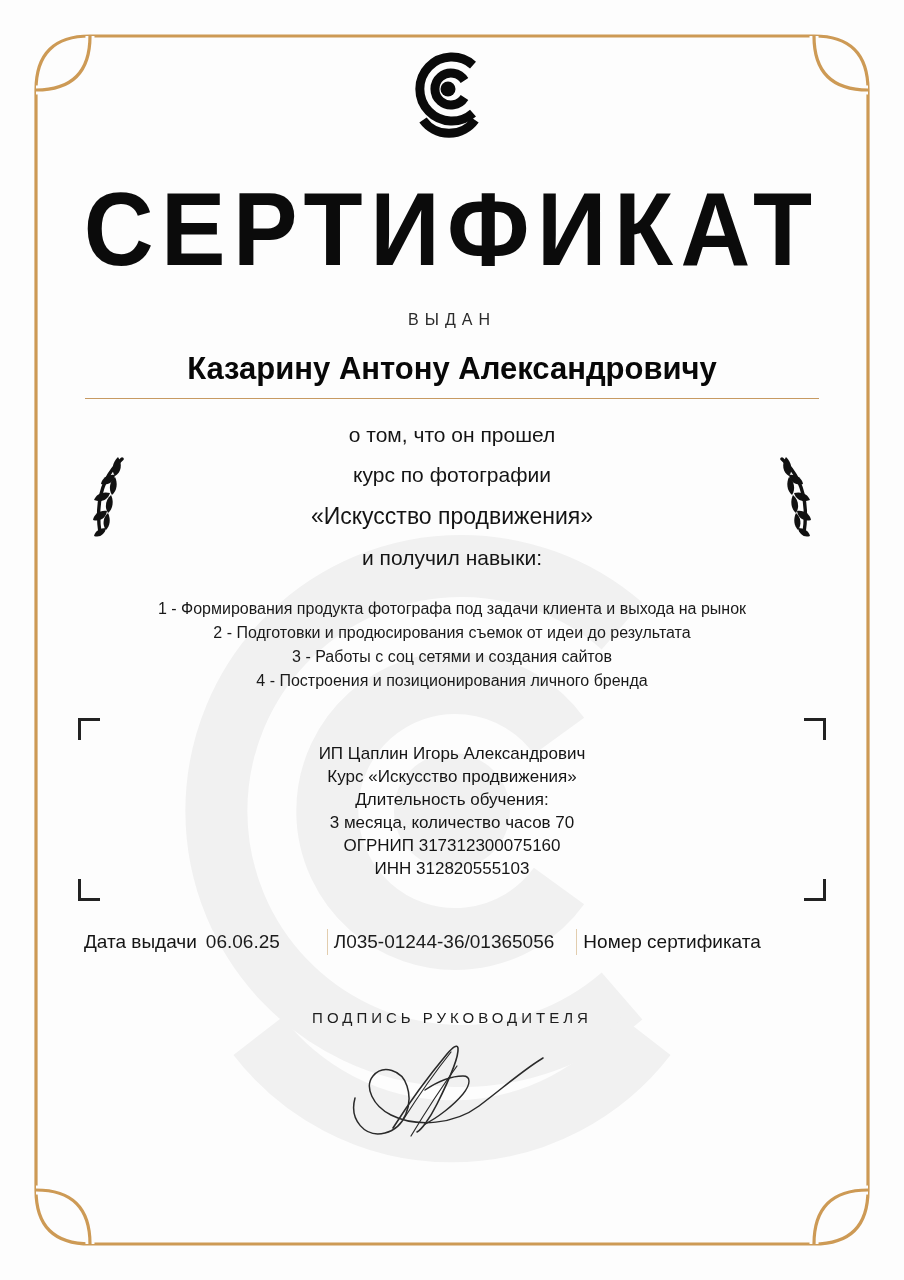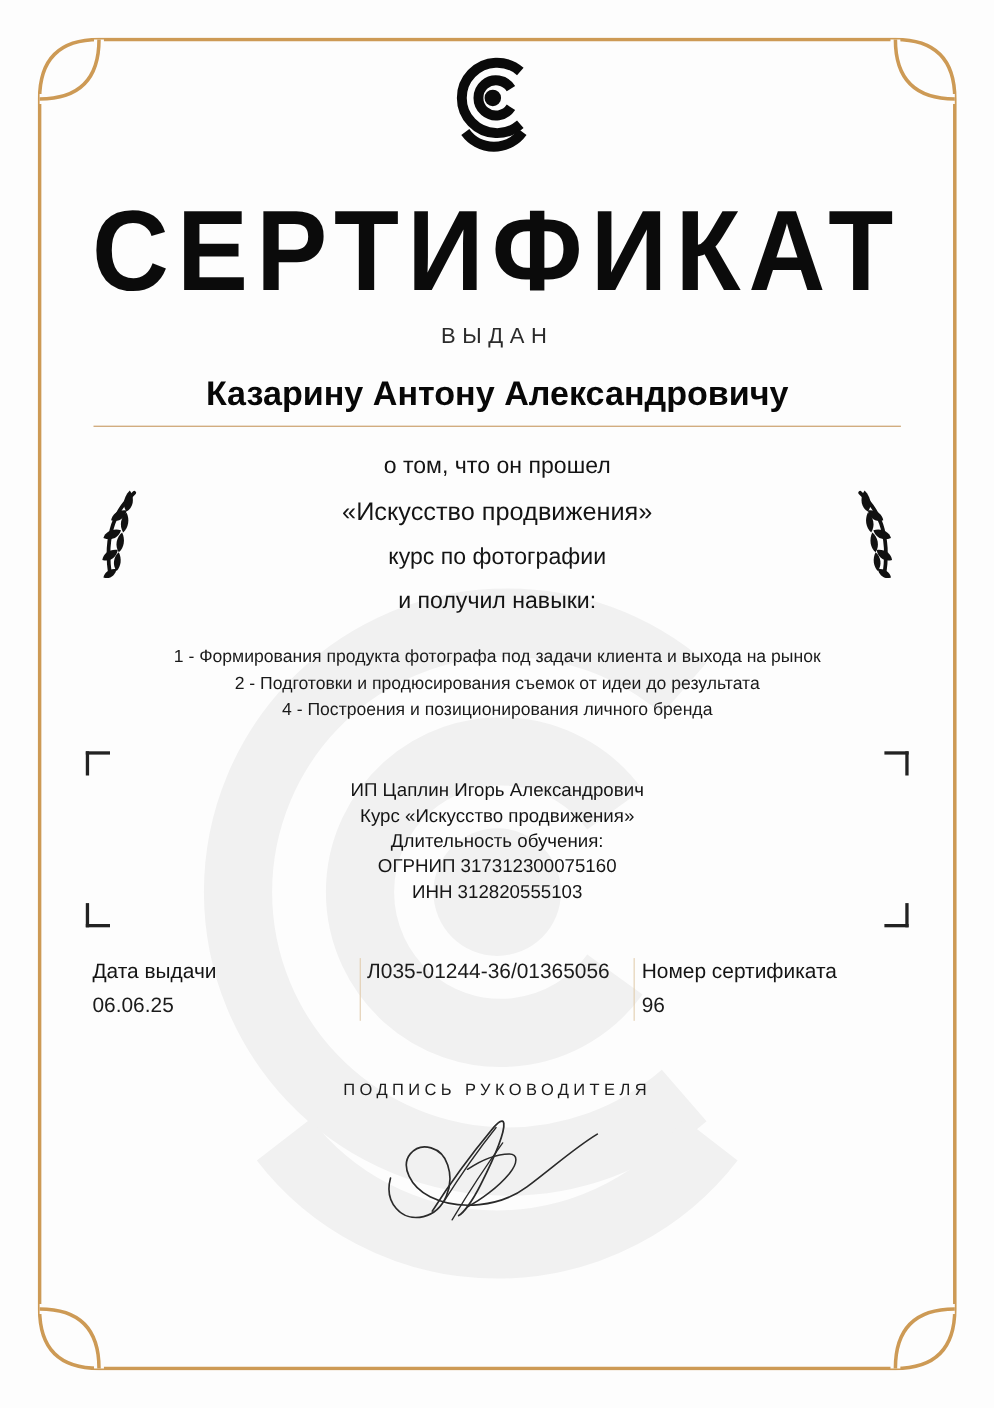--- a/index.html
+++ b/index.html
@@ -57,22 +57,22 @@
     font-weight:700;
     letter-spacing:8px;
     color:#0b0b0b;
     transform:scaleX(0.93);
     white-space:nowrap;
     font-family:"Liberation Sans Narrow","Liberation Sans",sans-serif;
   }
 
   
   .issued-label {
-    margin-top:16px;
-    font-size:20px;
+    margin-top:32px;
+    font-size:16px;
     letter-spacing:6px;
     font-weight:400;
     color:#2b2b2b;
   }
   .recipient {
     margin-top:22px;
     font-size:31px;
     font-weight:700;
     color:#080808;
     white-space:nowrap;
@@ -146,21 +146,21 @@
     width:748px;
     display:flex;
     align-items:stretch;
     justify-content:space-between;
   }
   .meta-col {
     flex:1 1 0;
     text-align:left;
     padding:4px 6px;
     display:flex;
-    flex-direction:column;
+    flex-direction:row;
     gap:9px;
   }
   .meta-label { font-size:19px; color:#141414; }
   .meta-value { font-size:19px; color:#1b1b1b; }
   .meta-div { width:1px; background:#e2cdae; margin:2px 0; flex:0 0 1px; }
 
   
   .sig-label {
     margin-top:52px;
     font-size:15px;
@@ -222,22 +222,22 @@
           <path d="M29 42 C32 48 31 56 26 60 C22 54 24 46 29 42 Z"></path>
           <path d="M25 58 C18 57 12 61 11 67 C18 69 24 65 25 58 Z"></path>
           <path d="M26 60 C29 66 28 73 24 77 C20 72 21 64 26 60 Z"></path>
           <path d="M24 75 C18 75 13 78 12 83 C18 85 23 81 24 75 Z"></path>
         </g>
         <path d="M40 6 C22 22 13 46 18 80" fill="none" stroke="#111111" stroke-width="3.4" stroke-linecap="round"></path>
       </svg>
 
       <div class="body-lines">
         <div class="body-line">о том, что он прошел</div>
+        <div class="body-line">курс по фотографии</div>
         <div class="body-line course">«Искусство продвижения»</div>
-        <div class="body-line">курс по фотографии</div>
         <div class="body-line">и получил навыки:</div>
       </div>
 
       <svg class="laurel right" viewBox="0 0 54 86">
         <g fill="#111111">
           <path d="M36 4 C30 10 29 18 33 23 C39 20 41 11 36 4 Z"></path>
           <path d="M33 22 C26 21 20 25 19 31 C26 33 32 29 33 22 Z"></path>
           <path d="M33 24 C36 30 35 38 30 42 C26 36 28 28 33 24 Z"></path>
           <path d="M28 40 C21 38 14 41 12 47 C19 50 26 47 28 40 Z"></path>
           <path d="M29 42 C32 48 31 56 26 60 C22 54 24 46 29 42 Z"></path>
@@ -245,48 +245,49 @@
           <path d="M26 60 C29 66 28 73 24 77 C20 72 21 64 26 60 Z"></path>
           <path d="M24 75 C18 75 13 78 12 83 C18 85 23 81 24 75 Z"></path>
         </g>
         <path d="M40 6 C22 22 13 46 18 80" fill="none" stroke="#111111" stroke-width="3.4" stroke-linecap="round"></path>
       </svg>
     </div>
 
     <div class="skills">
       <div class="skill">1 - Формирования продукта фотографа под задачи клиента и выхода на рынок</div>
       <div class="skill">2 - Подготовки и продюсирования съемок от идеи до результата</div>
+      <div class="skill">3 - Работы с соц сетями и создания сайтов</div>
       <div class="skill">4 - Построения и позиционирования личного бренда</div>
     </div>
 
     <div class="issuer-wrap">
       <span class="bracket tl"></span>
       <span class="bracket tr"></span>
       <span class="bracket bl"></span>
       <span class="bracket br"></span>
       <div class="issuer-line">ИП Цаплин Игорь Александрович</div>
       <div class="issuer-line">Курс «Искусство продвижения»</div>
       <div class="issuer-line">Длительность обучения:</div>
+      <div class="issuer-line">3 месяца, количество часов 70</div>
       <div class="issuer-line">ОГРНИП 317312300075160</div>
       <div class="issuer-line">ИНН 312820555103</div>
     </div>
 
     <div class="meta-row">
       <div class="meta-col">
         <div class="meta-label">Дата выдачи</div>
         <div class="meta-value">06.06.25</div>
       </div>
       <div class="meta-div"></div>
       <div class="meta-col">
         <div class="meta-value">Л035-01244-36/01365056</div>
       </div>
       <div class="meta-div"></div>
       <div class="meta-col">
         <div class="meta-label">Номер сертификата</div>
-        <div class="meta-value">96</div>
       </div>
     </div>
 
     <div class="sig-label">ПОДПИСЬ РУКОВОДИТЕЛЯ</div>
     <svg class="signature" viewBox="0 0 230 110">
       <g fill="none" stroke="#2a2a2a" stroke-linecap="round" stroke-linejoin="round">
         <path d="M18 66 C12 88 28 106 48 101 C68 96 76 72 70 54 C65 38 46 32 36 44 C27 55 36 74 54 83 C80 96 118 92 142 74 C166 56 186 38 206 26" stroke-width="1.5"></path>
         <path d="M56 96 C70 74 90 46 110 22 C116 15 120 12 121 16 C122 24 112 48 100 72 C92 88 84 98 80 100" stroke-width="1.6"></path>
         <path d="M66 88 C80 66 98 40 114 20" stroke-width="1.2"></path>
         <path d="M88 58 C100 50 114 44 126 44 C134 44 134 52 126 62 C116 74 100 86 88 92" stroke-width="1.4"></path>

